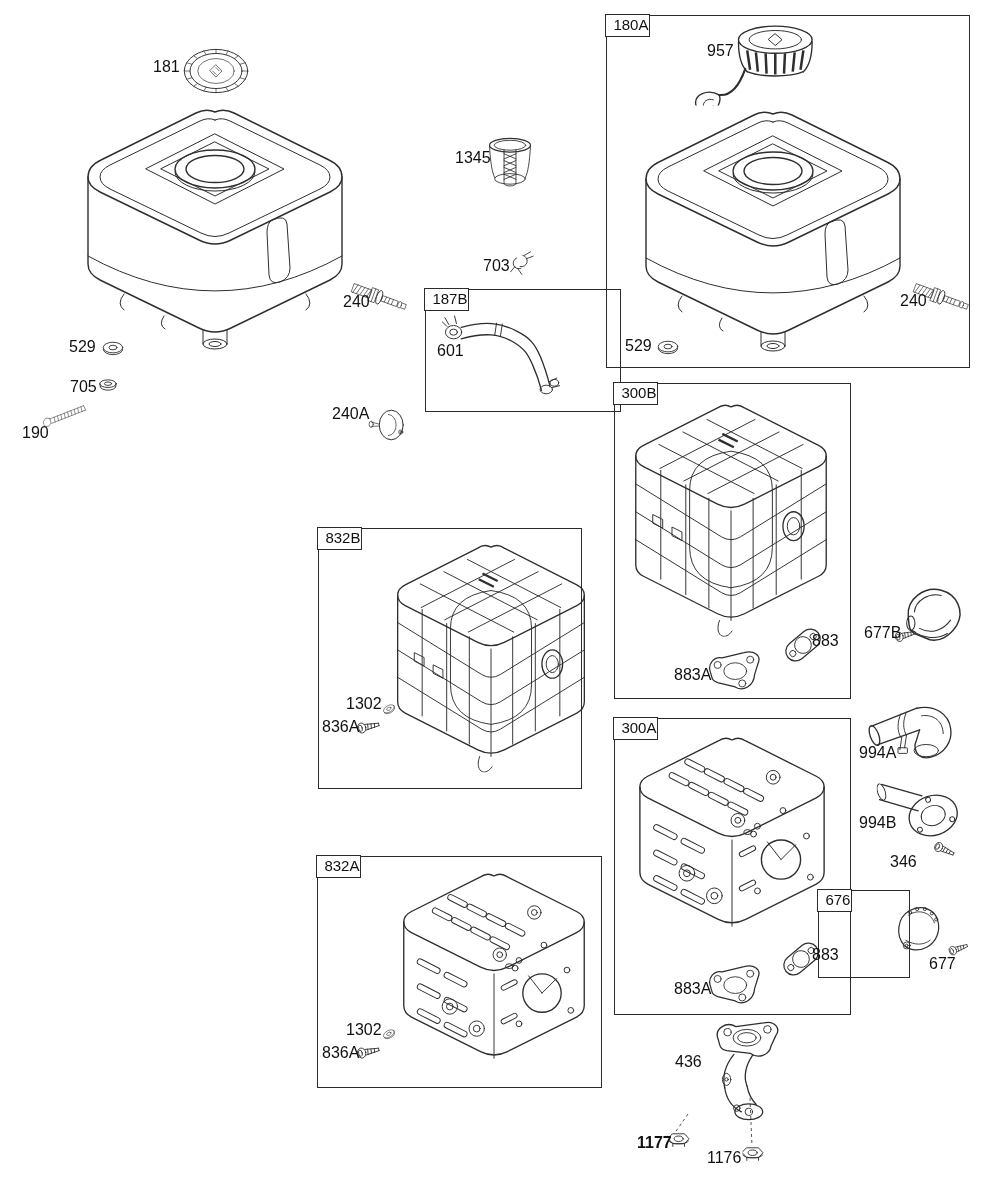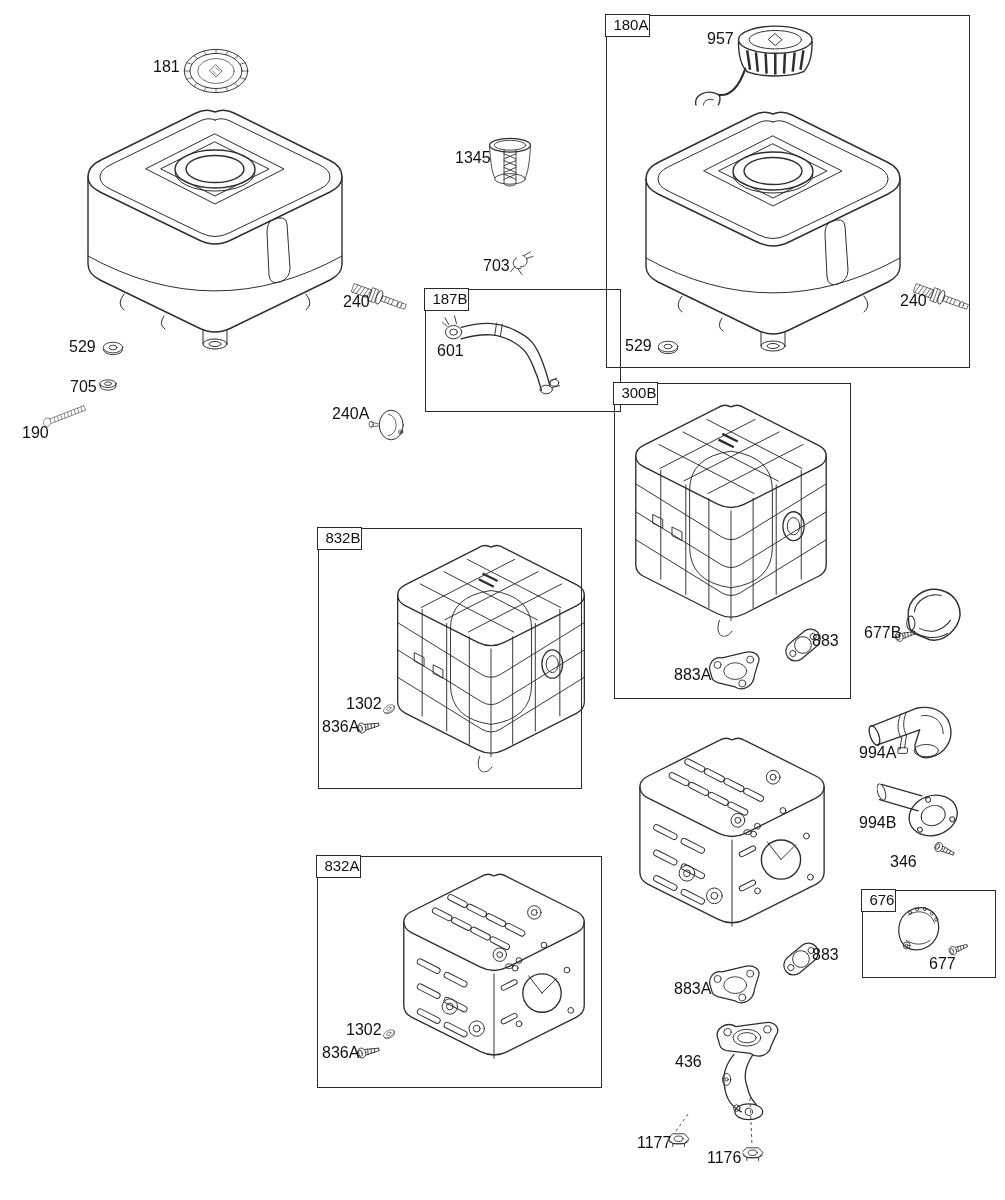--- a/index.html
+++ b/index.html
@@ -289,21 +289,24 @@
   </section>
   <section class="panel" style="left:425px; top:289px; width:196px; height:123px;">
     <div class="tab">187B</div>
   </section>
   <section class="panel" style="left:614px; top:383px; width:237px; height:316px;">
     <div class="tab">300B</div>
   </section>
   <section class="panel" style="left:318px; top:528px; width:264px; height:261px;">
     <div class="tab">832B</div>
   </section>
-  <section class="panel" style="left:862px; top:890px; width:134px; height:88px;">
+  <section class="panel" style="left:614px; top:718px; width:237px; height:297px;">
+    <div class="tab">300A</div>
+  </section>
+  <section class="panel" style="left:818px; top:890px; width:92px; height:88px;">
     <div class="tab">676</div>
   </section>
   <section class="panel" style="left:317px; top:856px; width:285px; height:232px;">
     <div class="tab">832A</div>
   </section>
 
   <svg class="part" style="left:182px; top:44px;" width="68" height="54" viewBox="0 0 100 80">
       <use href="#sym-cap-top"></use>
     </svg>
   <svg class="part" style="left:64px; top:104px;" width="302" height="252" viewBox="0 0 302 252">
@@ -427,33 +430,33 @@
 
   <span class="callout" style="left:153px; top:58px;">181</span>
   <span class="callout" style="left:343px; top:293px;">240</span>
   <span class="callout" style="left:69px;  top:338px;">529</span>
   <span class="callout" style="left:70px;  top:378px;">705</span>
   <span class="callout" style="left:22px;  top:416px;margin-top:8px;">190</span>
   <span class="callout" style="left:332px; top:405px;">240A</span>
   <span class="callout" style="left:455px; top:149px;">1345</span>
   <span class="callout" style="left:483px; top:257px;">703</span>
   <span class="callout" style="left:437px; top:342px;">601</span>
-  <span class="callout" style="left:707px; top:30px;">957</span>
+  <span class="callout" style="left:707px; top:42px;">957</span>
   <span class="callout" style="left:900px; top:292px;">240</span>
   <span class="callout" style="left:625px; top:337px;">529</span>
   <span class="callout" style="left:812px; top:632px;">883</span>
   <span class="callout" style="left:674px; top:666px;">883A</span>
   <span class="callout" style="left:864px; top:624px;">677B</span>
   <span class="callout" style="left:859px; top:744px;">994A</span>
   <span class="callout" style="left:859px; top:814px;">994B</span>
   <span class="callout" style="left:890px; top:853px;">346</span>
   <span class="callout" style="left:929px; top:955px;">677</span>
   <span class="callout" style="left:346px; top:695px;">1302</span>
   <span class="callout" style="left:322px; top:718px;">836A</span>
   <span class="callout" style="left:812px; top:946px;">883</span>
   <span class="callout" style="left:674px; top:980px;">883A</span>
   <span class="callout" style="left:346px; top:1021px;">1302</span>
   <span class="callout" style="left:322px; top:1044px;">836A</span>
   <span class="callout" style="left:675px; top:1053px;">436</span>
-  <span class="callout" style="left:637px; top:1134px;">1177</span>
+  <span class="callout" style="left:637px; top:1134px;font-weight:bold;">1177</span>
   <span class="callout" style="left:707px; top:1149px;">1176</span>
 
 </div>
 
 </body></html>

